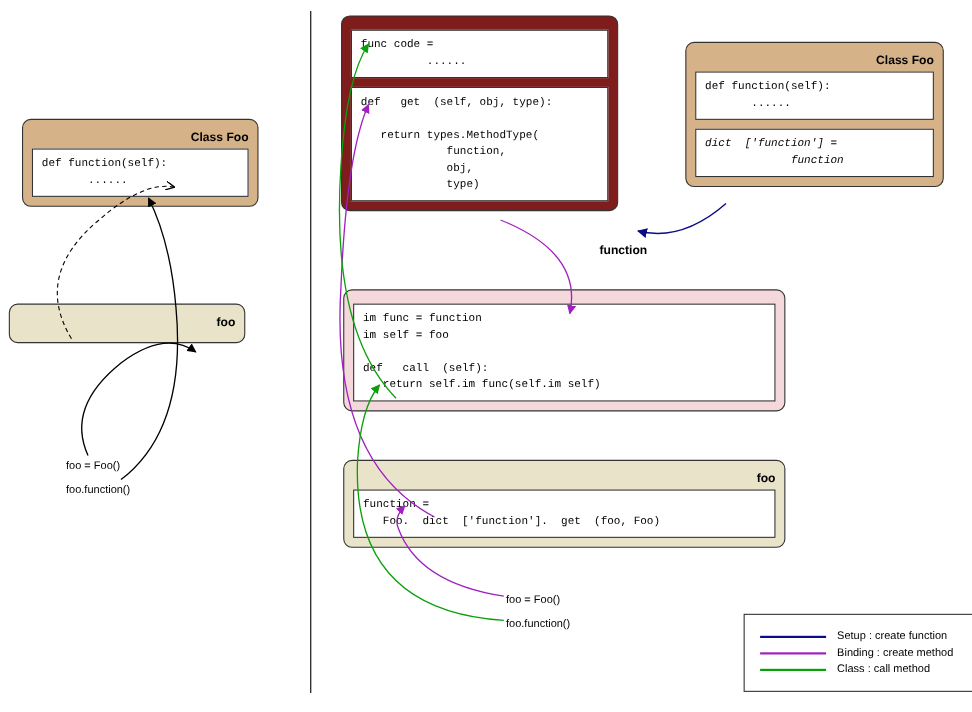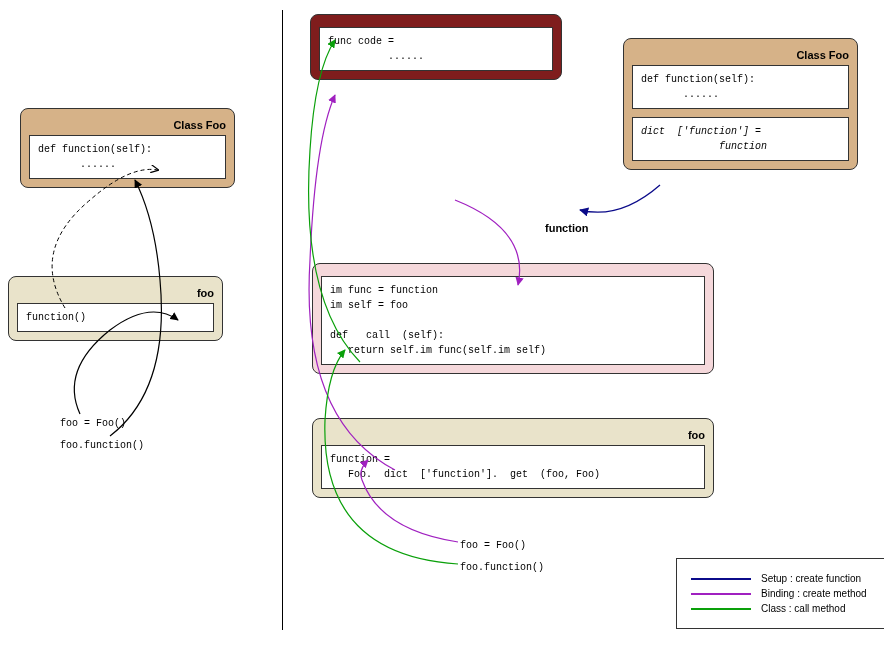--- a/index.html
+++ b/index.html
@@ -34,21 +34,21 @@
     font-size: 11px;
     margin: 2px 0 4px 2px;
     text-align: right;
   }
   .label-br {
     position: absolute;
     font-weight: bold;
     font-size: 11px;
   }
   .mono {
-    font-family: Liberation Mono, monospace;
+    font-family: Liberation Sans, sans-serif;
     font-size: 10px;
     position: absolute;
   }
   .legend-box {
     position: absolute;
     border: 1px solid #333;
     padding: 10px 14px;
     background: #fff;
     margin-left: 44px;
   }
@@ -85,29 +85,34 @@
 <div class="divider"></div>
 
 <div class="box" style="left:20px; top:108px; width:215px; background:#d6b288;">
   <div class="title">Class Foo</div>
   <div class="inner">def function(self):
        ......</div>
 </div>
 
 <div class="box" style="left:8px; top:276px; width:215px; background:#e9e3ca;">
   <div class="title">foo</div>
-  <div class="inner">function()</div>
 </div>
 
 <div class="mono" style="left:60px; top:418px;">foo = Foo()</div>
 <div class="mono" style="left:60px; top:440px;">foo.function()</div>
 
 <div class="box" style="left:310px; top:14px; width:252px; background:#7f1d1d;">
   <div class="inner">func code =
           ......</div>
+  <div class="inner" style="margin-top:8px;">def   get  (self, obj, type):
+
+   return types.MethodType(
+             function,
+             obj,
+             type)</div>
 </div>
 <div class="label-br" style="left:545px; top:222px;">function</div>
 
 <div class="box" style="left:623px; top:38px; width:235px; background:#d6b288;">
   <div class="title">Class Foo</div>
   <div class="inner">def function(self):
        ......</div>
   <div class="inner" style="margin-top:8px;font-style:italic;">dict  ['function'] =
              function</div>
 </div>

